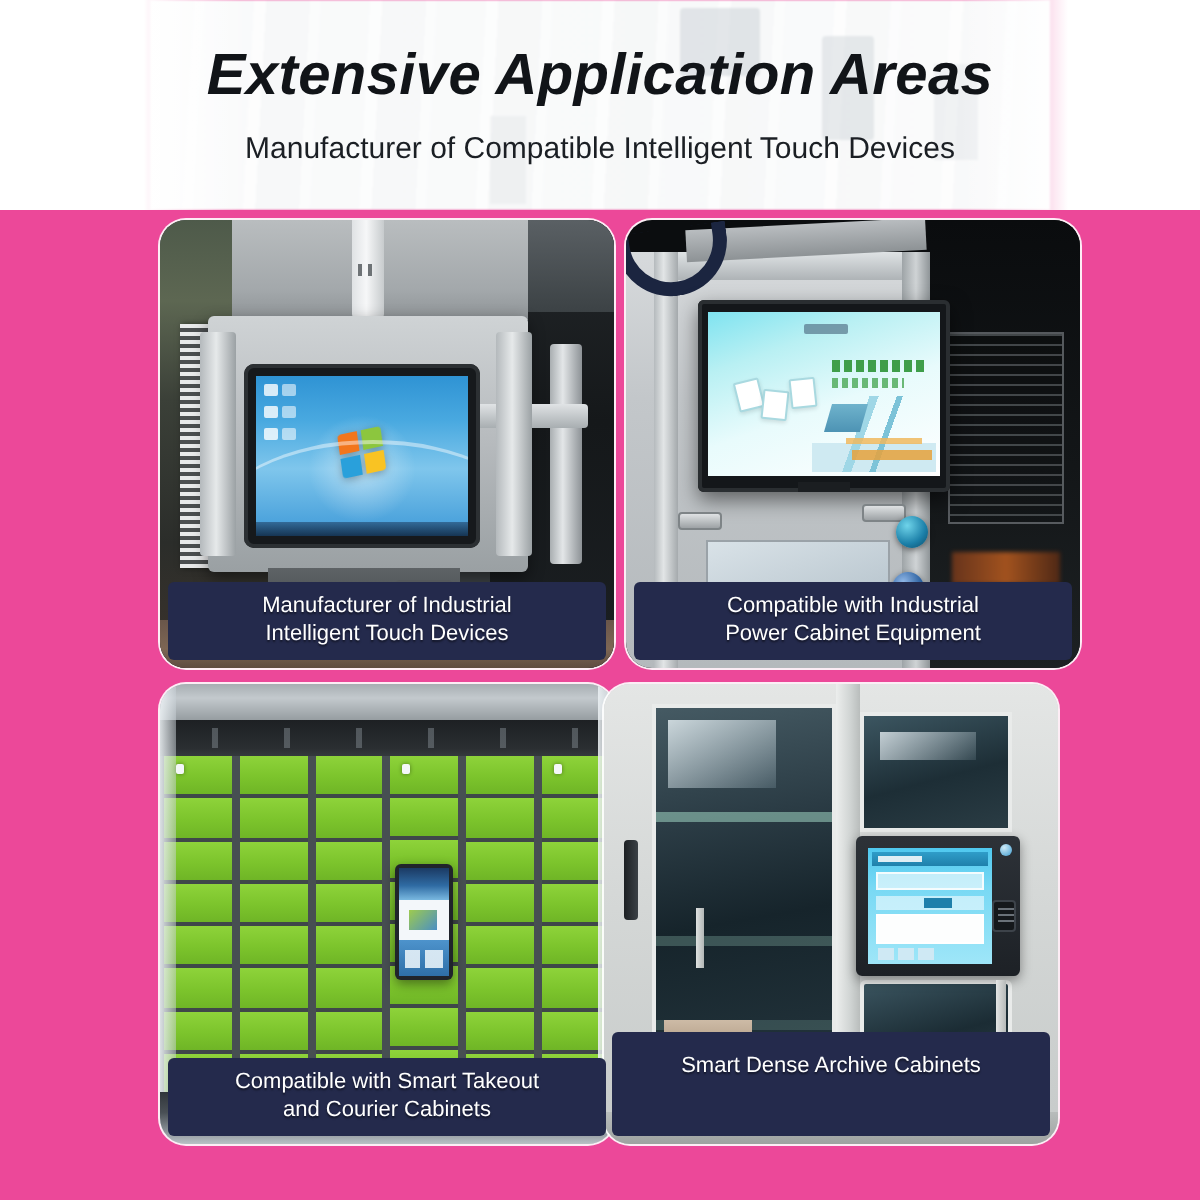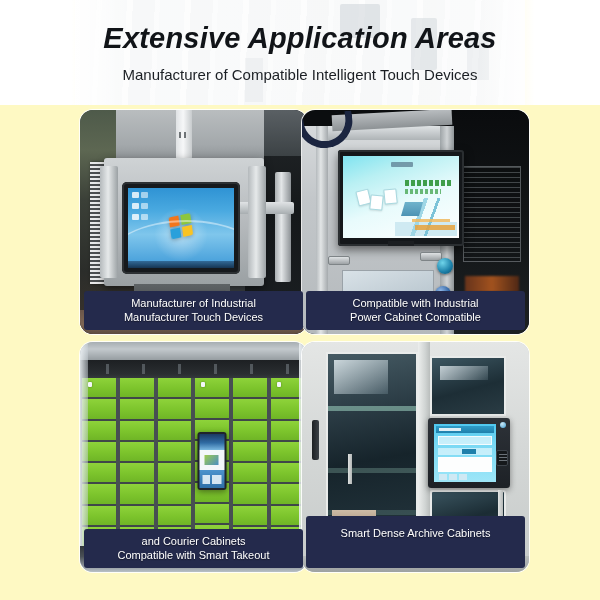--- a/index.html
+++ b/index.html
@@ -5,21 +5,21 @@
   * { box-sizing: border-box; margin: 0; padding: 0; }
   html, body {
     width: 600px; height: 600px;
     background: #ffffff;
     font-family: "Liberation Sans", sans-serif;
     overflow: hidden;
   }
   #page {
     position: relative;
     width: 600px; height: 600px;
-    background: #fef9c3;
+    background: #ec4899;
   }
 
   
   .header {
     position: absolute;
     left: 0; top: 0;
     width: 600px; height: 105px;
     overflow: hidden;
   }
   
@@ -75,21 +75,21 @@
   }
   .panel {
     position: absolute;
     width: 227px; height: 224px;
     background: #f2f4f5;
     overflow: hidden;
     border-radius: 13px;
     box-shadow: 0 0 0 1px rgba(255,255,255,.9);
   }
   .panel.p1 { left: 0;   top: 0; }
-  .panel.p2 { left: 222px; top: 0; padding-left: 26px; }
+  .panel.p2 { left: 233px; top: 0; padding-left: 26px; }
   .panel.p3 { left: 0;   top: 232px; height: 230px; }
   .panel.p4 { left: 222px; top: 232px; height: 230px; }
 
   .photo {
     position: absolute; left: 0; top: 0;
     width: 100%; height: 100%;
     overflow: hidden;
   }
   .caption {
     position: absolute;
@@ -581,21 +581,21 @@
               <i></i>
           </div>
           <div class="ph1-taskbar"></div>
         </div>
         <div class="ph1-base"></div>
         <div class="ph1-base-plate"></div>
         <div class="ph1-floor"></div>
       </div>
       <div class="caption">
         <div>Manufacturer of Industrial</div>
-        <div>Manufacturer Touch Devices</div>
+        <div>Intelligent Touch Devices</div>
       </div>
     </div>
 
     <div class="panel p2">
       <div class="photo">
         <div class="ph2-dark"></div>
         <div class="ph2-cage"></div>
         <div class="ph2-glow"></div>
         <div class="ph2-cabinet"></div>
         <div class="ph2-topbar"></div>
@@ -618,21 +618,21 @@
         </div>
         <div class="ph2-monstand"></div>
         <div class="ph2-latch1"></div>
         <div class="ph2-latch2"></div>
         <div class="ph2-knob1"></div>
         <div class="ph2-knob2"></div>
         <div class="ph2-window"></div>
       </div>
       <div class="caption">
         <div>Compatible with Industrial</div>
-        <div>Power Cabinet Compatible</div>
+        <div>Power Cabinet Equipment</div>
       </div>
     </div>
 
     <div class="panel p3">
       <div class="photo">
         <div class="ph3-canopy"></div>
         <div class="ph3-shadow"></div>
         <div class="ph3-bank">
           <div class="ph3-col">
             <div class="ph3-door">
@@ -704,22 +704,22 @@
             <div class="ph3-door"></div>
             <div class="ph3-door"></div>
             <div class="ph3-door"></div>
           </div>
         </div>
         <div class="ph3-wall-l"></div>
         <div class="ph3-wall-r"></div>
         <div class="ph3-floor"></div>
       </div>
       <div class="caption">
+        <div>Compatible with Smart Takeout</div>
         <div>and Courier Cabinets</div>
-        <div>Compatible with Smart Takeout</div>
       </div>
     </div>
 
     <div class="panel p4">
       <div class="photo">
         <div class="ph4-body"></div>
         <div class="ph4-glass-l"></div>
         <div class="ph4-boxes"></div>
         <div class="ph4-handle-l"></div>
         <div class="ph4-handle2"></div>

